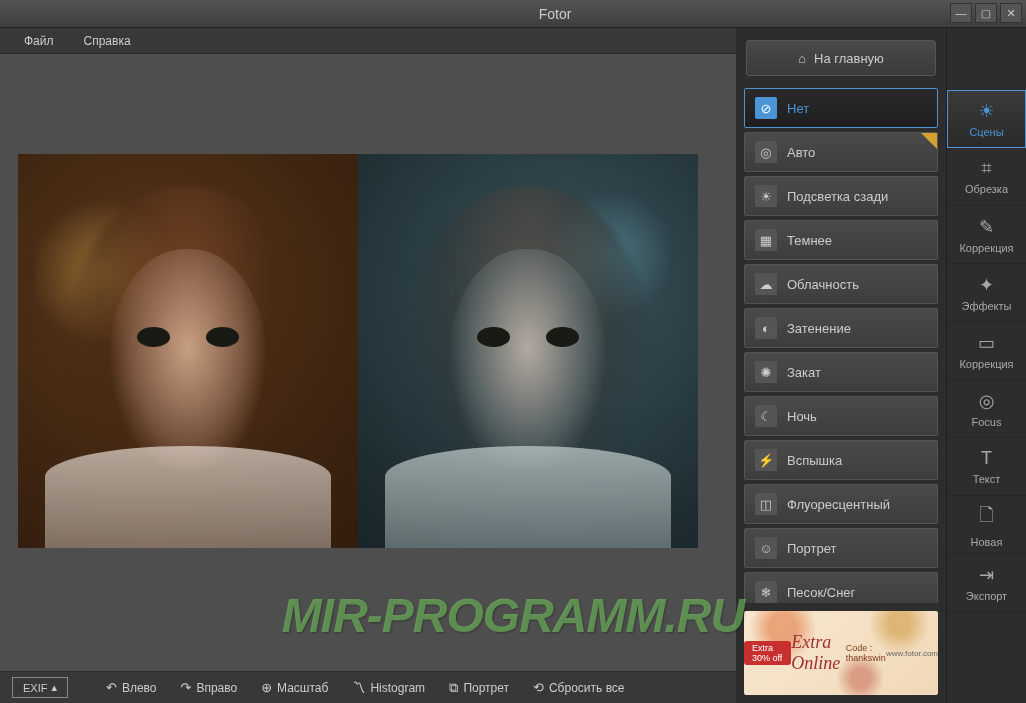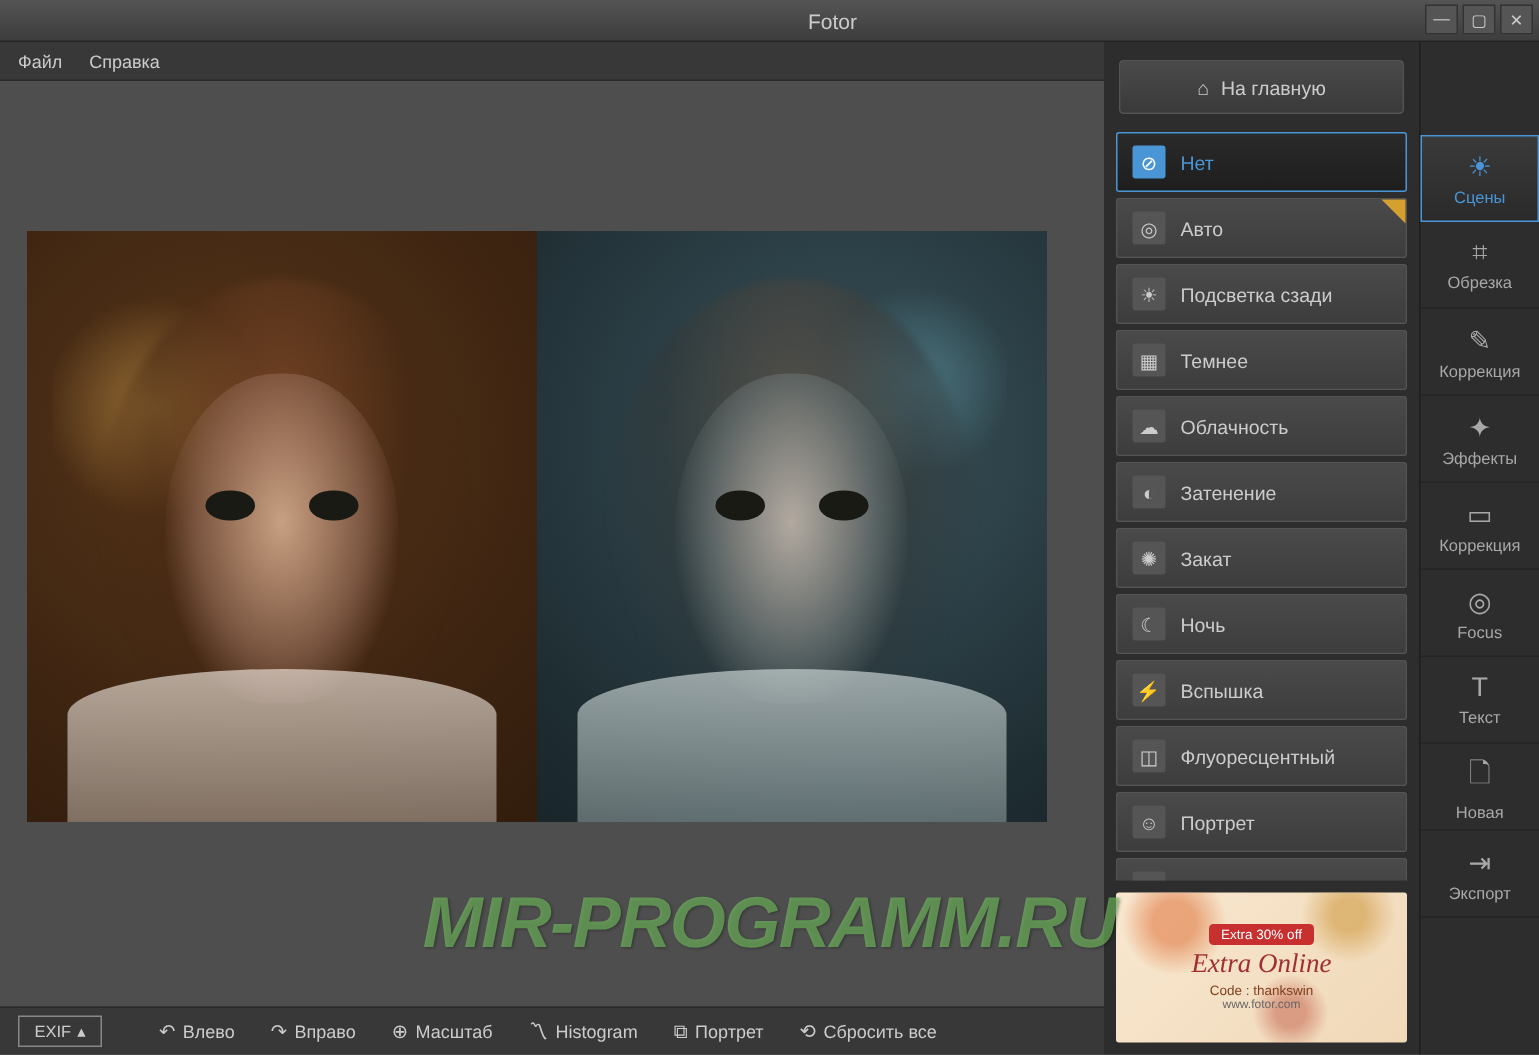--- a/index.html
+++ b/index.html
@@ -2,21 +2,21 @@
 <html><head>
 <meta charset="utf-8">
 <style>
 * { margin:0; padding:0; box-sizing:border-box; font-family:Arial,sans-serif; user-select:none; }
 body { width:1026px; height:703px; background:#4a4a4a; overflow:hidden; position:relative; }
 .titlebar { height:28px; background:linear-gradient(#545454,#3d3d3d); display:flex; align-items:center; position:relative; border-bottom:1px solid #222; }
 .title { position:absolute; left:50%; transform:translateX(-50%); color:#ccc; font-size:14px;margin-left:42px; }
 .win-controls { position:absolute; right:4px; top:3px; display:flex; gap:3px; }
 .win-btn { width:22px; height:20px; background:#555; border:1px solid #333; display:flex; align-items:center; justify-content:center; color:#ccc; font-size:11px; cursor:pointer; }
 .menubar { height:26px; background:#383838; border-bottom:1px solid #2a2a2a; display:flex; align-items:center; padding-left:12px; gap:18px; }
-.menu-item { color:#ccc; font-size:12px; cursor:pointer; }
+.menu-item { color:#ccc; font-size:12px; cursor:pointer;margin-left:12px; }
 .workspace { position:absolute; top:54px; left:0; right:290px; bottom:32px; background:#4e4e4e; }
 .canvas { position:absolute; top:100px; left:18px; width:680px; height:394px; display:flex; background:#000; }
 .photo { flex:1; position:relative; overflow:hidden; }
 .photo-left { background:radial-gradient(ellipse 130% 110% at 40% 35%, #5c3718 0%, #4a2d15 25%, #3a2210 55%, #281608 100%); }
 .photo-left::before { content:""; position:absolute; top:10%; left:5%; width:40%; height:40%; background:radial-gradient(circle, rgba(255,200,100,0.4), transparent 70%); }
 .photo-right { background:radial-gradient(ellipse 130% 110% at 60% 35%, #3a5258 0%, #2d4148 28%, #1e2d32 58%, #121a1e 100%); }
 .photo-right::before { content:""; position:absolute; top:8%; right:8%; width:35%; height:35%; background:radial-gradient(circle, rgba(120,200,220,0.35), transparent 70%); }
 .face { position:absolute; top:24%; left:50%; transform:translateX(-50%); width:46%; height:56%; background:radial-gradient(ellipse 60% 70% at 50% 45%, rgba(210,170,140,0.9), rgba(150,110,90,0.6) 60%, transparent 85%); border-radius:48% 48% 44% 44%; }
 .photo-right .face { background:radial-gradient(ellipse 60% 70% at 50% 45%, rgba(190,180,170,0.9), rgba(110,120,120,0.6) 60%, transparent 85%); }
 .hair { position:absolute; top:8%; left:14%; width:72%; height:80%; background:radial-gradient(ellipse at 50% 30%, rgba(120,70,40,0.8), rgba(70,40,20,0.5) 50%, transparent 75%); border-radius:50%; filter:blur(3px);}
@@ -32,21 +32,21 @@
 .tool .ticon { font-size:18px; }
 .effects-col { flex:1; display:flex; flex-direction:column; }
 .home-btn-wrap { padding:12px 10px; }
 .home-btn { height:36px; background:linear-gradient(#4a4a4a,#3a3a3a); border:1px solid #555; border-radius:3px; display:flex; align-items:center; justify-content:center; gap:8px; color:#ccc; font-size:13px; cursor:pointer; }
 .effect-list { flex:1; padding:0 8px; overflow:hidden; }
 .effect { height:40px; background:linear-gradient(#4a4a4a,#3d3d3d); border:1px solid #555; border-radius:2px; margin-bottom:4px; display:flex; align-items:center; padding:0 10px; gap:10px; cursor:pointer; color:#ccc; font-size:13px; position:relative; }
 .effect.active { background:linear-gradient(#2a2a2a,#1e1e1e); border-color:#4a95d6; color:#4a95d6; }
 .effect .eicon { width:22px; height:22px; background:#555; border-radius:2px; display:flex; align-items:center; justify-content:center; font-size:13px; color:#ccc; }
 .effect.active .eicon { background:#4a95d6; color:#fff; }
 .effect .star { position:absolute; top:0; right:0; width:0; height:0; border-left:16px solid transparent; border-top:16px solid #d4a030; }
-.promo { height:100px; margin:8px; background:linear-gradient(135deg,#f8e8d0,#f0d8b8); border-radius:2px; display:flex; flex-direction:column; align-items:center; justify-content:center; font-size:10px; color:#a03030; position:relative; overflow:hidden; }
+.promo { height:84px; margin:8px; background:linear-gradient(135deg,#f8e8d0,#f0d8b8); border-radius:2px; display:flex; flex-direction:row; align-items:center; justify-content:center; font-size:10px; color:#a03030; position:relative; overflow:hidden; }
 .promo::before { content:""; position:absolute; inset:0; background:radial-gradient(circle at 20% 20%, rgba(220,100,40,0.5) 8%, transparent 20%), radial-gradient(circle at 80% 15%, rgba(200,140,40,0.5) 6%, transparent 18%), radial-gradient(circle at 60% 80%, rgba(180,60,40,0.4) 7%, transparent 18%); }
 .promo .tag { background:#c83030; color:#fff; padding:2px 8px; border-radius:3px; z-index:1; font-size:9px;}
 .promo .big { font-family:cursive; font-size:18px; font-style:italic; z-index:1; margin:2px 0;}
 .promo .code { font-size:9px; z-index:1; color:#804020;}
 .promo .url { font-size:8px; color:#666; z-index:1;text-align:center; }
 .bottom-bar { position:absolute; bottom:0; left:0; right:290px; height:32px; background:#383838; border-top:1px solid #2a2a2a; display:flex; align-items:center; padding:0 12px; gap:4px; }
 .exif { border:1px solid #888; padding:3px 10px; color:#ccc; font-size:11px; cursor:pointer; display:flex; align-items:center; gap:4px; }
 .bbtn { padding:4px 10px; color:#ccc; font-size:12px; cursor:pointer; display:flex; align-items:center; gap:5px; border-radius:2px; }
 .bbtn .bicon { font-size:13px; }
 .watermark { position:absolute; left:50%; bottom:60px; transform:translateX(-50%); font-size:48px; font-weight:bold; color:rgba(120,200,100,0.6); font-style:italic; letter-spacing:-1px; pointer-events:none; text-shadow:1px 1px 2px rgba(0,0,0,0.3); }

